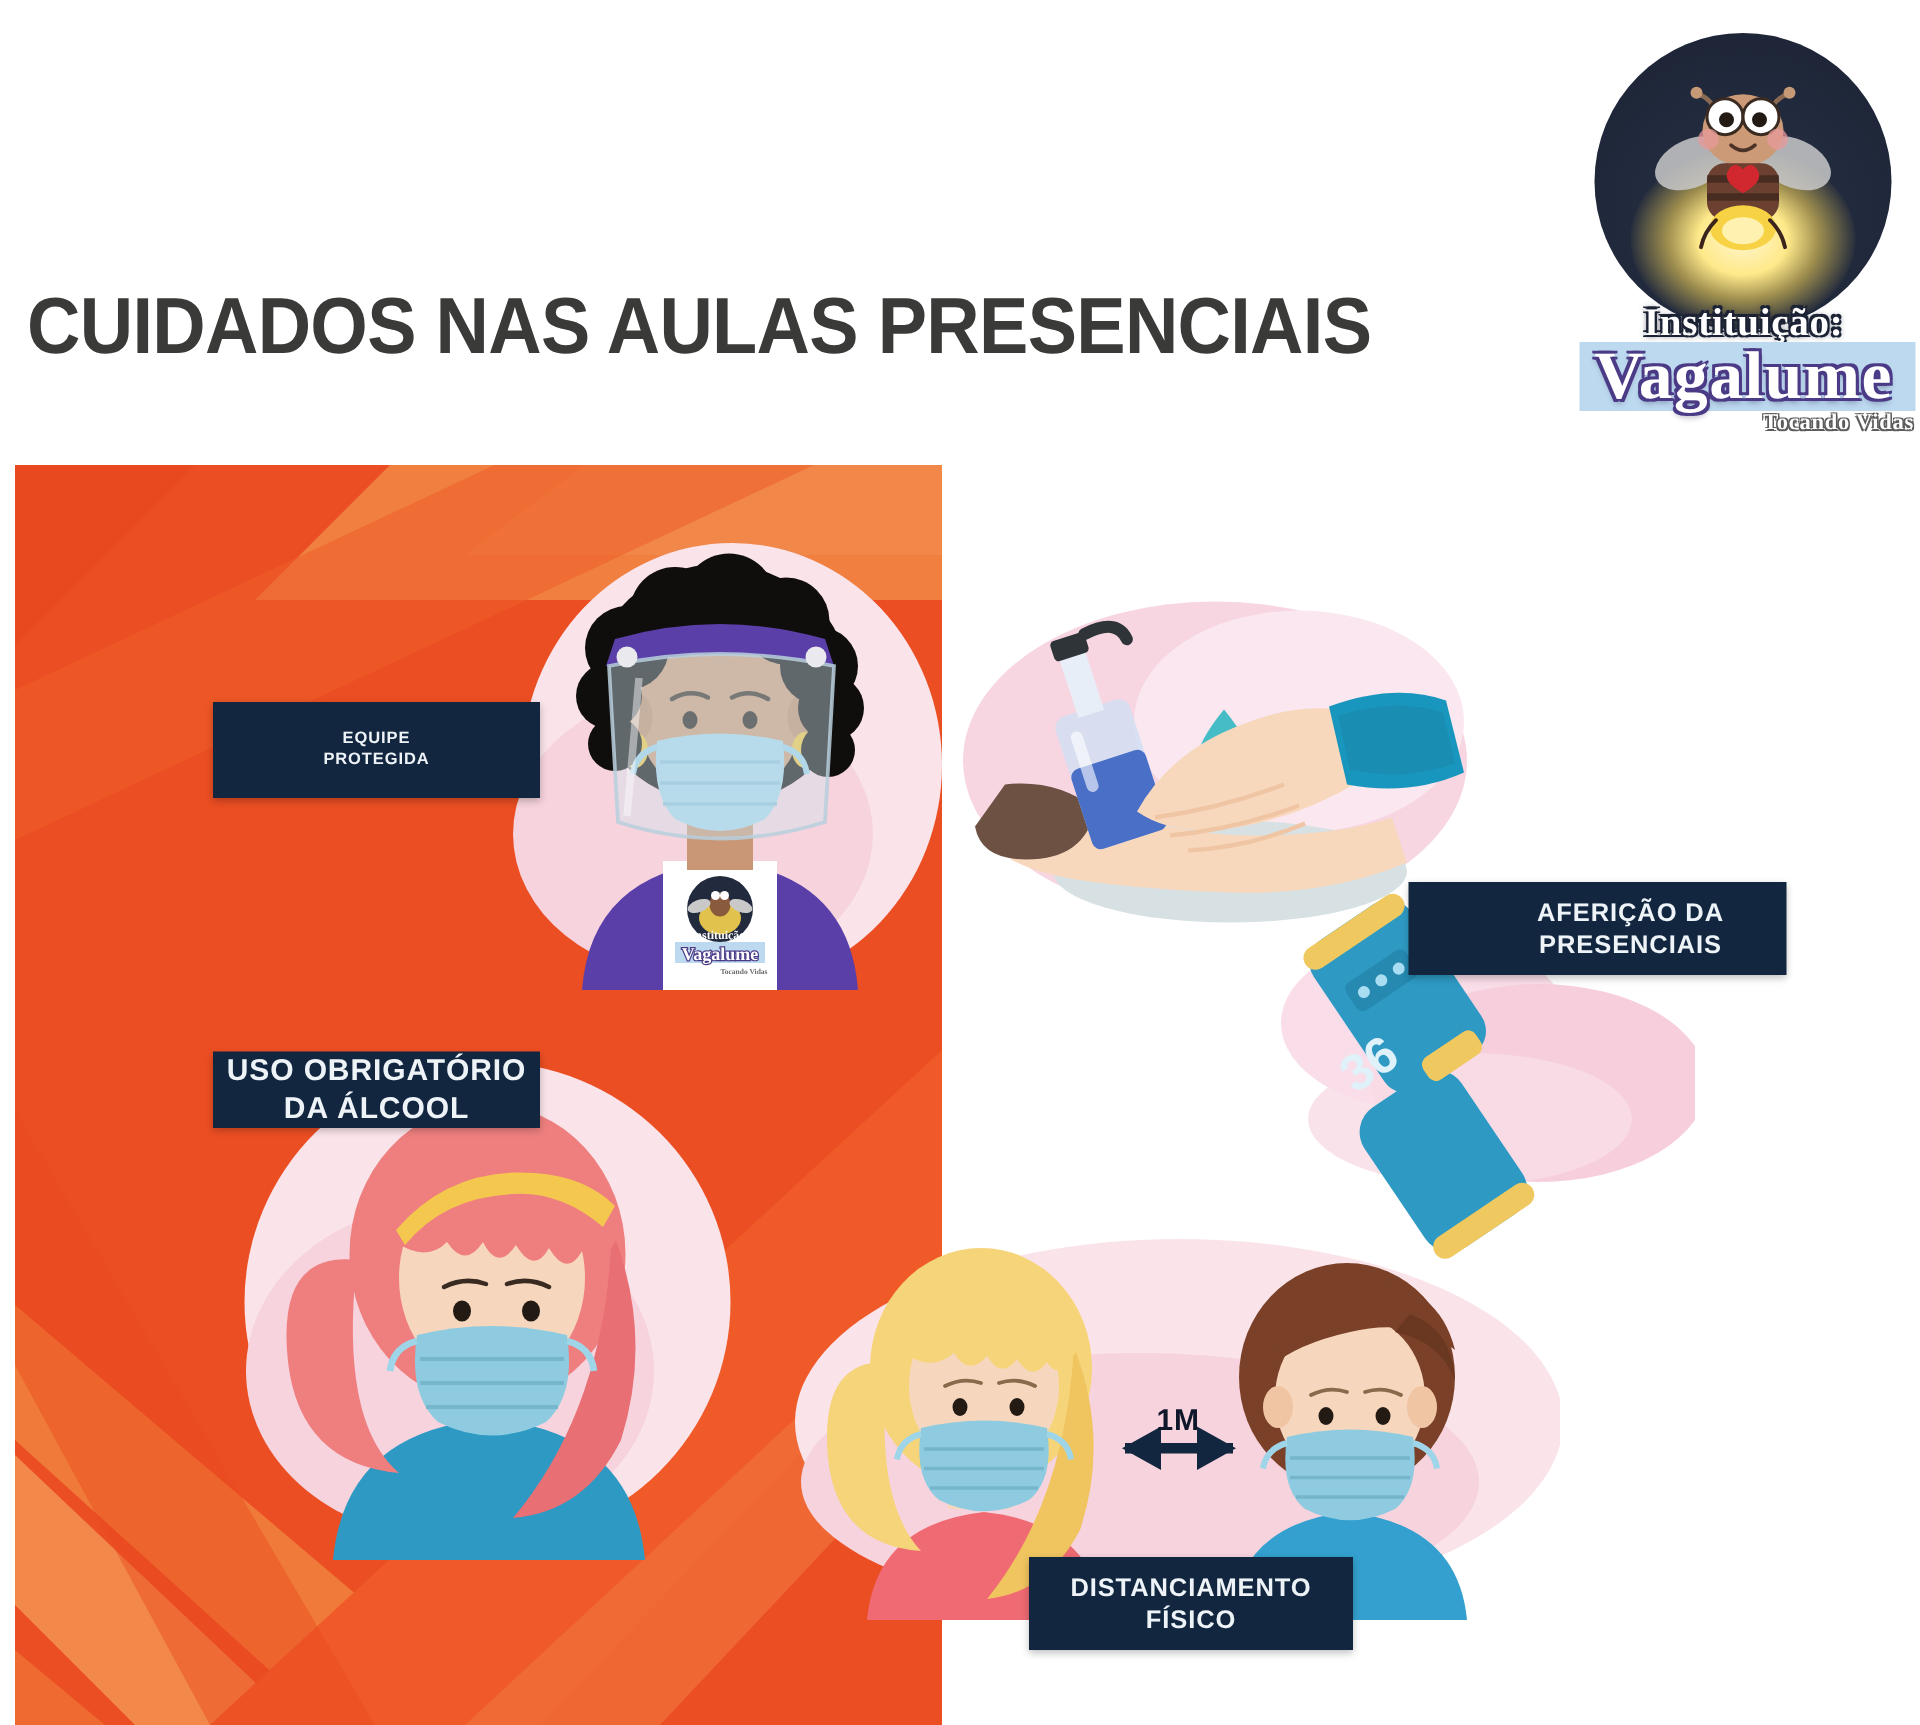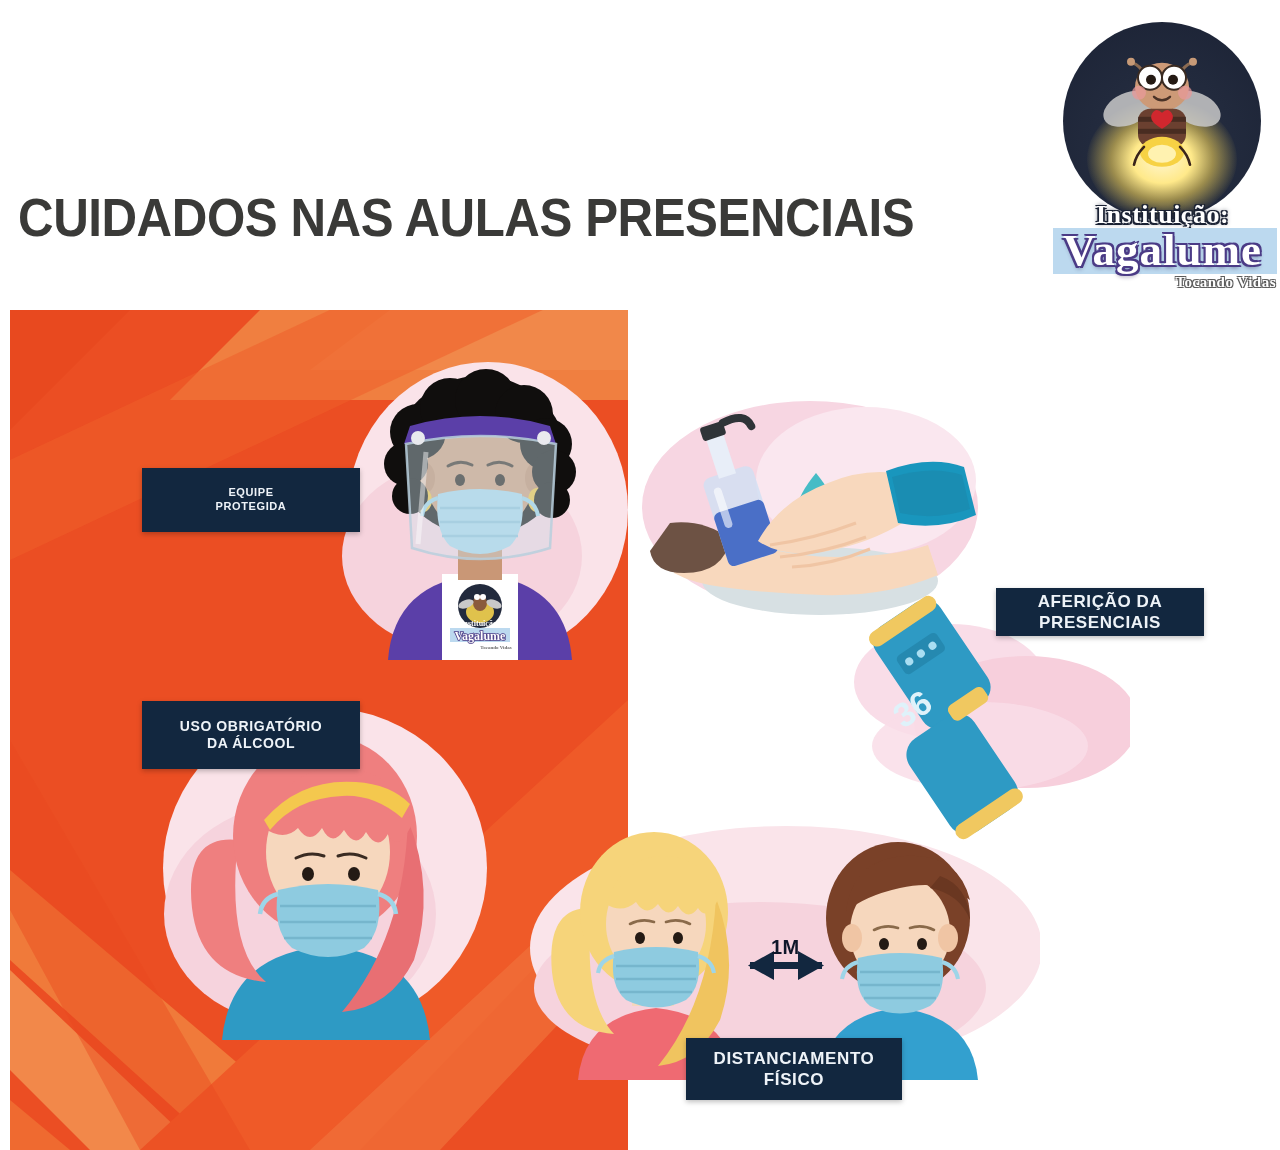--- a/index.html
+++ b/index.html
@@ -67,23 +67,23 @@
 
   
   .lbl{
     position:absolute;background:#12273f;color:#eef3f8;
     font-weight:bold;text-align:center;
     display:flex;align-items:center;justify-content:center;
     letter-spacing:.6px;line-height:1.25;
     box-shadow:0 2px 5px rgba(0,0,0,.25);
   }
   .lbl-equipe{left:142px;top:468px;width:218px;height:64px;font-size:11px;}
-  .lbl-mascara{left:142px;top:701px;width:218px;height:68px;font-size:14px;}
+  .lbl-mascara{left:142px;top:701px;width:218px;height:51px;font-size:20px;}
   .lbl-alcool{left:763px;top:372px;width:230px;height:56px;font-size:17px;}
-  .lbl-temp{left:996px;top:588px;width:208px;height:48px;font-size:17px;}
+  .lbl-temp{left:939px;top:588px;width:208px;height:62px;font-size:17px;padding-left:44px;}
   .lbl-dist{left:686px;top:1038px;width:216px;height:62px;font-size:17px;}
 
   
   .scene{position:absolute;}
   .sc-equipe{left:330px;top:360px;width:300px;height:300px;}
   .sc-mascara{left:160px;top:700px;width:330px;height:340px;}
   .sc-alcool{left:630px;top:395px;width:360px;height:230px;}
   .sc-temp{left:830px;top:590px;width:300px;height:250px;}
   .sc-dist{left:520px;top:820px;width:520px;height:260px;}
   .scene svg{width:100%;height:100%;display:block;}

